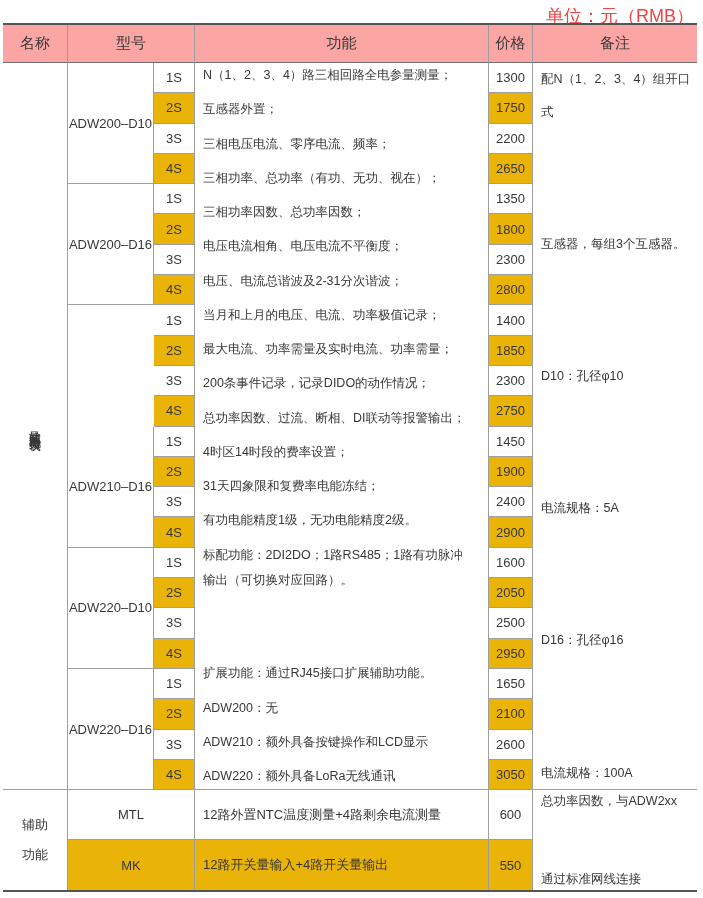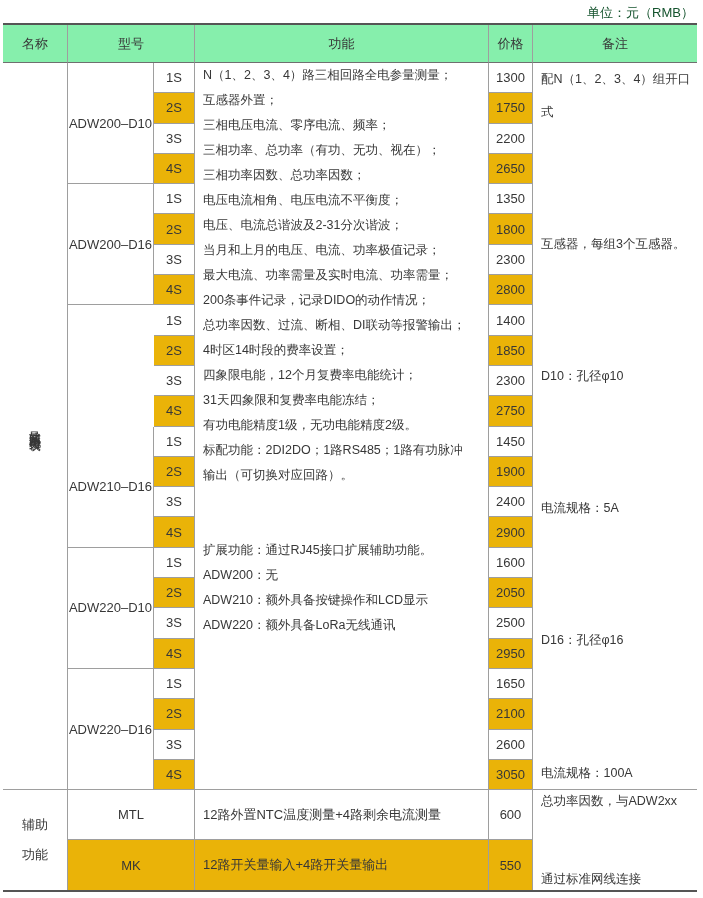--- a/index.html
+++ b/index.html
@@ -6,49 +6,49 @@
   body{
     width:703px;height:898px;
     background:#ffffff;
     font-family:"Liberation Sans","DejaVu Sans",sans-serif;
     color:#373737;
     position:relative;
     -webkit-font-smoothing:antialiased;
   }
   .unit-label{
     position:absolute;top:4px;right:9px;
-    font-size:13px;color:#14532d;
+    font-size:18px;color:#ef4444;
   }
   .price-table{
     position:absolute;left:3px;top:23px;width:694px;
     border-top:2px solid #555;
     border-bottom:2px solid #555;
     display:grid;
     grid-template-columns:65px 86px 41px 294px 44px 164px;
     grid-template-rows:38px repeat(24,30.3px) 50px 50px;
     box-sizing:content-box;
     font-size:13px;
   }
   .cell{
     border-right:1px solid #9e9e9e;
     border-bottom:1px solid #9e9e9e;
     display:flex;align-items:center;justify-content:center;
     box-sizing:border-box;
     overflow:hidden;
   }
   .hdr{
-    background:#86efac;
+    background:#fca5a5;
     border-bottom-color:#6f6f6f;
-    font-size:13px;
+    font-size:15px;
   }
   .shade{background:#eab308;}
   .last-col{border-right:none;}
   .last-row{border-bottom:none;}
   .func-cell{
-    flex-direction:column;align-items:stretch;justify-content:flex-start;
+    flex-direction:column;align-items:stretch;justify-content:space-between;
     padding:0 22px 0 8px;
   }
   .func-line{
     font-size:12.5px;line-height:25px;text-align:left;
   }
   .func-gap{height:50px;}
   .remark-cell{
     flex-direction:column;align-items:stretch;justify-content:space-between;
     padding:0 4px 0 8px;
   }
@@ -118,21 +118,20 @@
     <div class="func-line">三相电压电流、零序电流、频率；</div>
     <div class="func-line">三相功率、总功率（有功、无功、视在）；</div>
     <div class="func-line">三相功率因数、总功率因数；</div>
     <div class="func-line">电压电流相角、电压电流不平衡度；</div>
     <div class="func-line">电压、电流总谐波及2-31分次谐波；</div>
     <div class="func-line">当月和上月的电压、电流、功率极值记录；</div>
     <div class="func-line">最大电流、功率需量及实时电流、功率需量；</div>
     <div class="func-line">200条事件记录，记录DIDO的动作情况；</div>
     <div class="func-line">总功率因数、过流、断相、DI联动等报警输出；</div>
     <div class="func-line">4时区14时段的费率设置；</div>
-    <div class="func-line">四象限电能，12个月复费率电能统计；</div>
     <div class="func-line">31天四象限和复费率电能冻结；</div>
     <div class="func-line">有功电能精度1级，无功电能精度2级。</div>
     <div class="func-line">标配功能：2DI2DO；1路RS485；1路有功脉冲输出（可切换对应回路）。</div>
     <div class="func-gap"></div>
     <div class="func-line">扩展功能：通过RJ45接口扩展辅助功能。</div>
     <div class="func-line">ADW200：无</div>
     <div class="func-line">ADW210：额外具备按键操作和LCD显示</div>
     <div class="func-line">ADW220：额外具备LoRa无线通讯</div>
   </div>
 

